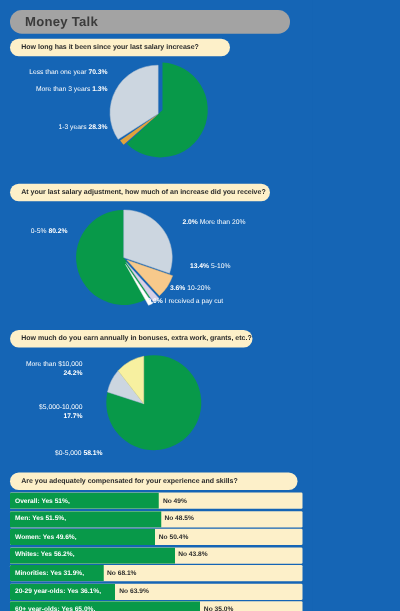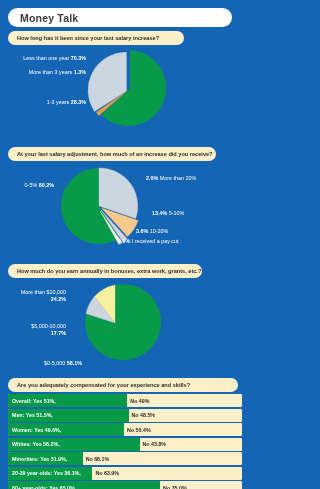--- a/index.html
+++ b/index.html
@@ -21,21 +21,21 @@
     background: #1565b5;
   }
 
   
   .title-banner {
     position: absolute;
     left: 8px;
     top: 8px;
     width: 224px;
     height: 19px;
-    background: #ffffff;
+    background: #a3a3a3;
     border-radius: 10px;
     display: flex;
     align-items: center;
   }
   .title-banner .title-text {
     font-size: 10.5px;
     font-weight: bold;
     color: #3b3b3b;
     padding-left: 12px;
     letter-spacing: 0.2px;

